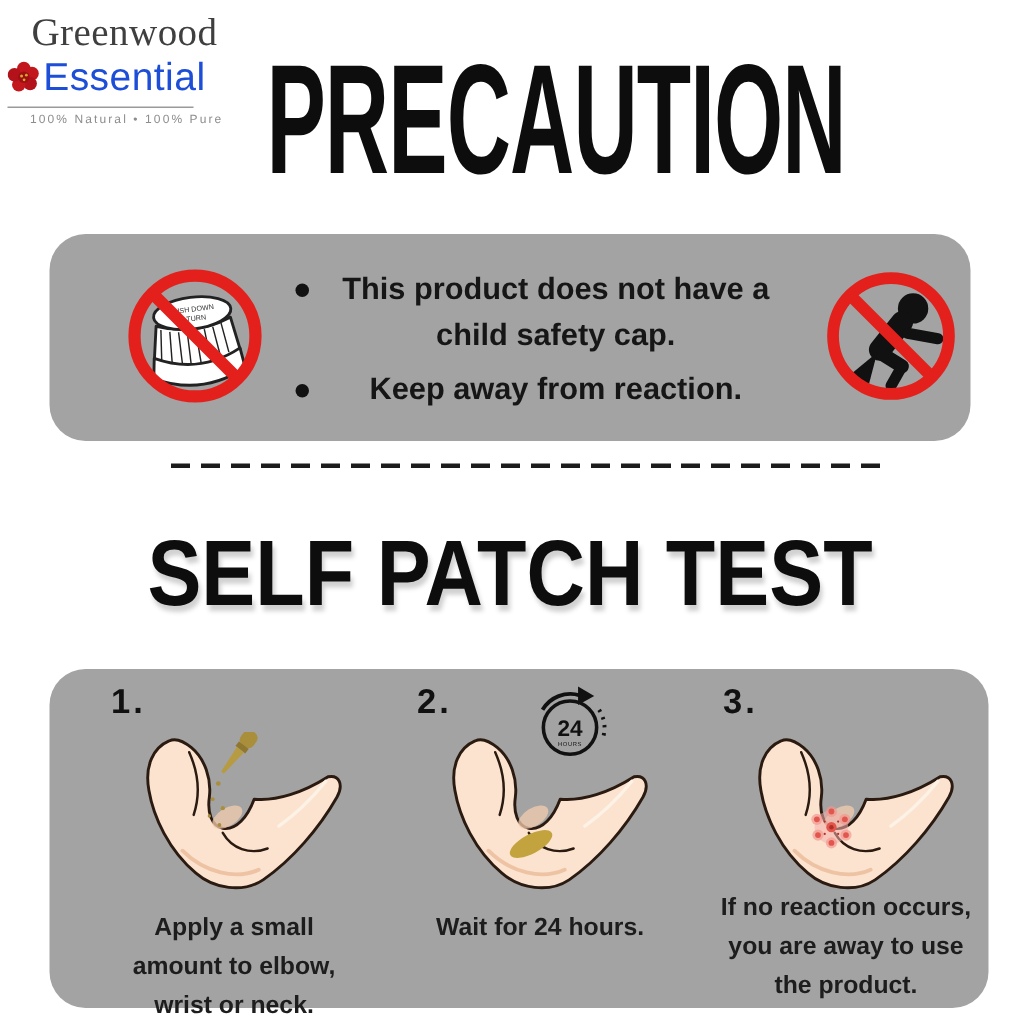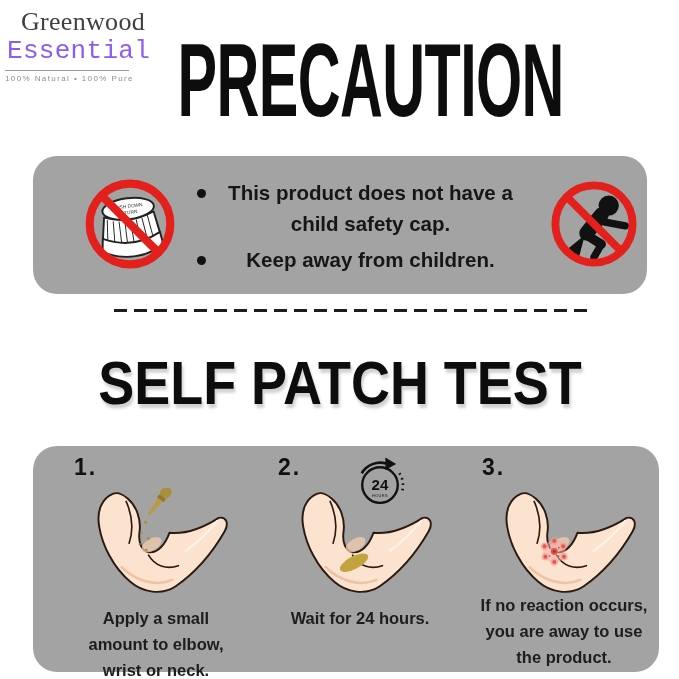--- a/index.html
+++ b/index.html
@@ -4,23 +4,23 @@
 <style>
   * { margin:0; padding:0; box-sizing:border-box; }
   html,body { background:#ffffff; }
   body { width:679px; height:679px; font-family:"Liberation Sans", sans-serif; color:#111; }
   .canvas { position:relative; width:679px; height:679px; background:#fff; overflow:hidden; }
 
   
   .brand { position:absolute; left:5px; top:8px; width:132px; }
   .brand-line1 { font-family:"Liberation Serif", serif; font-size:26px; line-height:1.05; color:#3f3f3f; letter-spacing:.3px;margin-left:16px; }
   .brand-line2 { display:flex; align-items:center; gap:2px; margin-top:1px; }
-  .brand-line2-text { font-family:Liberation Mono, monospace; font-size:26px; color:#8b5cf6; letter-spacing:.3px; }
+  .brand-line2-text { font-family:Liberation Sans, sans-serif; font-size:26px; color:#1d4ed8; letter-spacing:.3px; }
   .brand-rule { width:124px; height:1px; background:#9a9a9a; margin:4px 0 3px 0; }
-  .brand-tagline { font-size:8px; letter-spacing:1.4px; color:#8d8d8d; white-space:nowrap; }
+  .brand-tagline { font-size:8px; letter-spacing:1.4px; color:#8d8d8d; white-space:nowrap;margin-left:15px; }
 
   
   .h1 { position:absolute; top:28px; left:40px; width:640px; text-align:center;
         font-size:104px; font-weight:700; line-height:1; letter-spacing:-1px;
         transform:scaleX(.57); transform-origin:50% 50%; color:#0d0d0d; }
   .h2 { position:absolute; top:352px; left:20px; width:640px; text-align:center;
         font-size:62px; font-weight:700; line-height:1; letter-spacing:0;
         transform:scaleX(.87); transform-origin:50% 50%; color:#0d0d0d;
         text-shadow:2px 4px 3px rgba(70,70,70,.25); }
 
@@ -127,21 +127,21 @@
     </svg>
 
     <div class="warn-text">
       <div class="warn-row">
         <span class="bullet-dot"></span>
         <span class="warn-label pre">This product does not have a
 child safety cap.</span>
       </div>
       <div class="warn-row">
         <span class="bullet-dot"></span>
-        <span class="warn-label">Keep away from children.</span>
+        <span class="warn-label">Keep away from reaction.</span>
       </div>
     </div>
 
     <svg class="sign sign-baby" viewBox="0 0 100 100">
       <g fill="#111" stroke="#111">
         <circle cx="66" cy="30" r="11" stroke="none"></circle>
         <path d="M58,40 L42,60" fill="none" stroke-width="16" stroke-linecap="round"></path>
         <path d="M62,48 L84,52" fill="none" stroke-width="8" stroke-linecap="round"></path>
         <path d="M42,62 L58,72" fill="none" stroke-width="10" stroke-linecap="round"></path>
         <path d="M58,72 L50,86" fill="none" stroke-width="8" stroke-linecap="round"></path>

